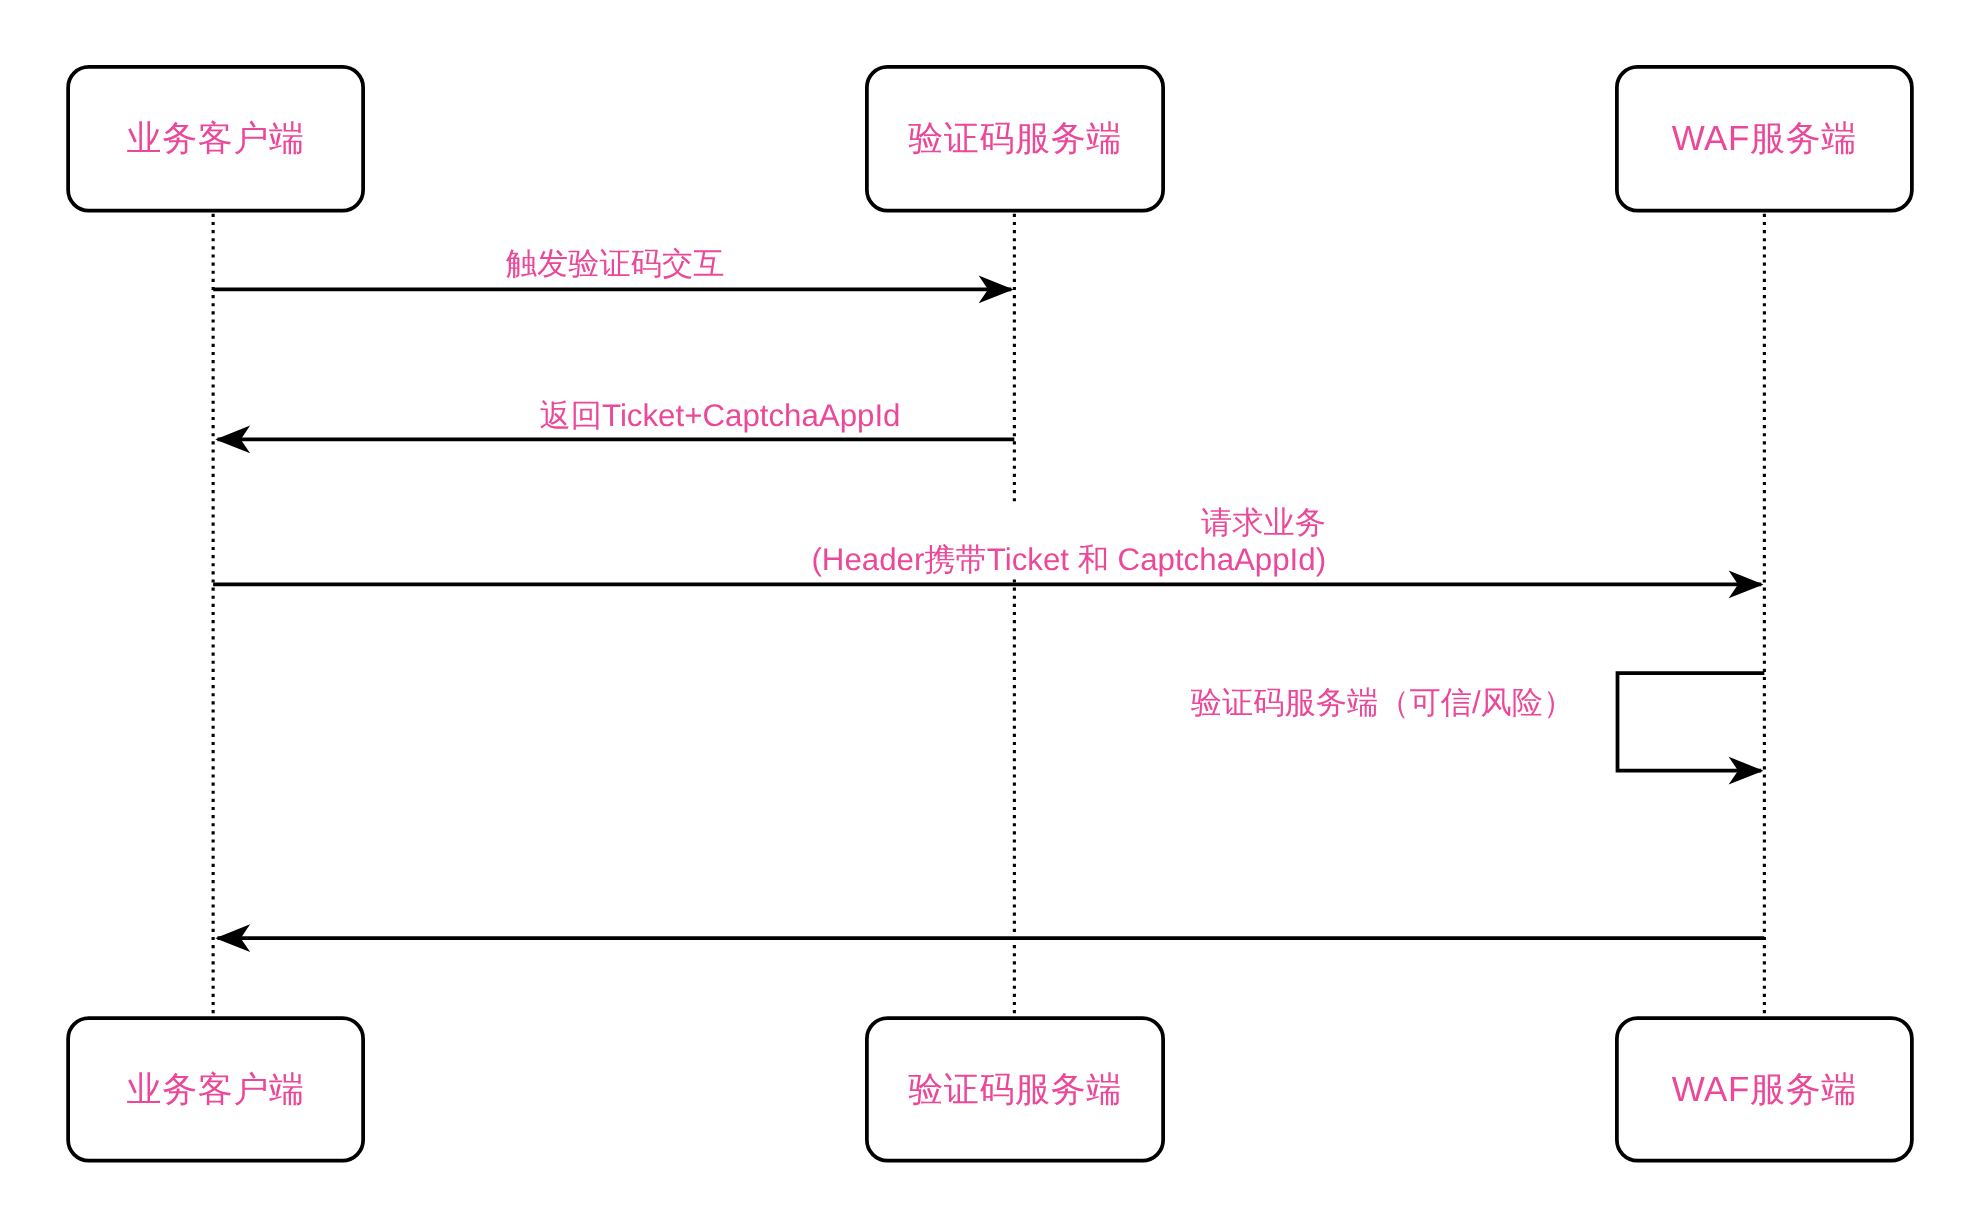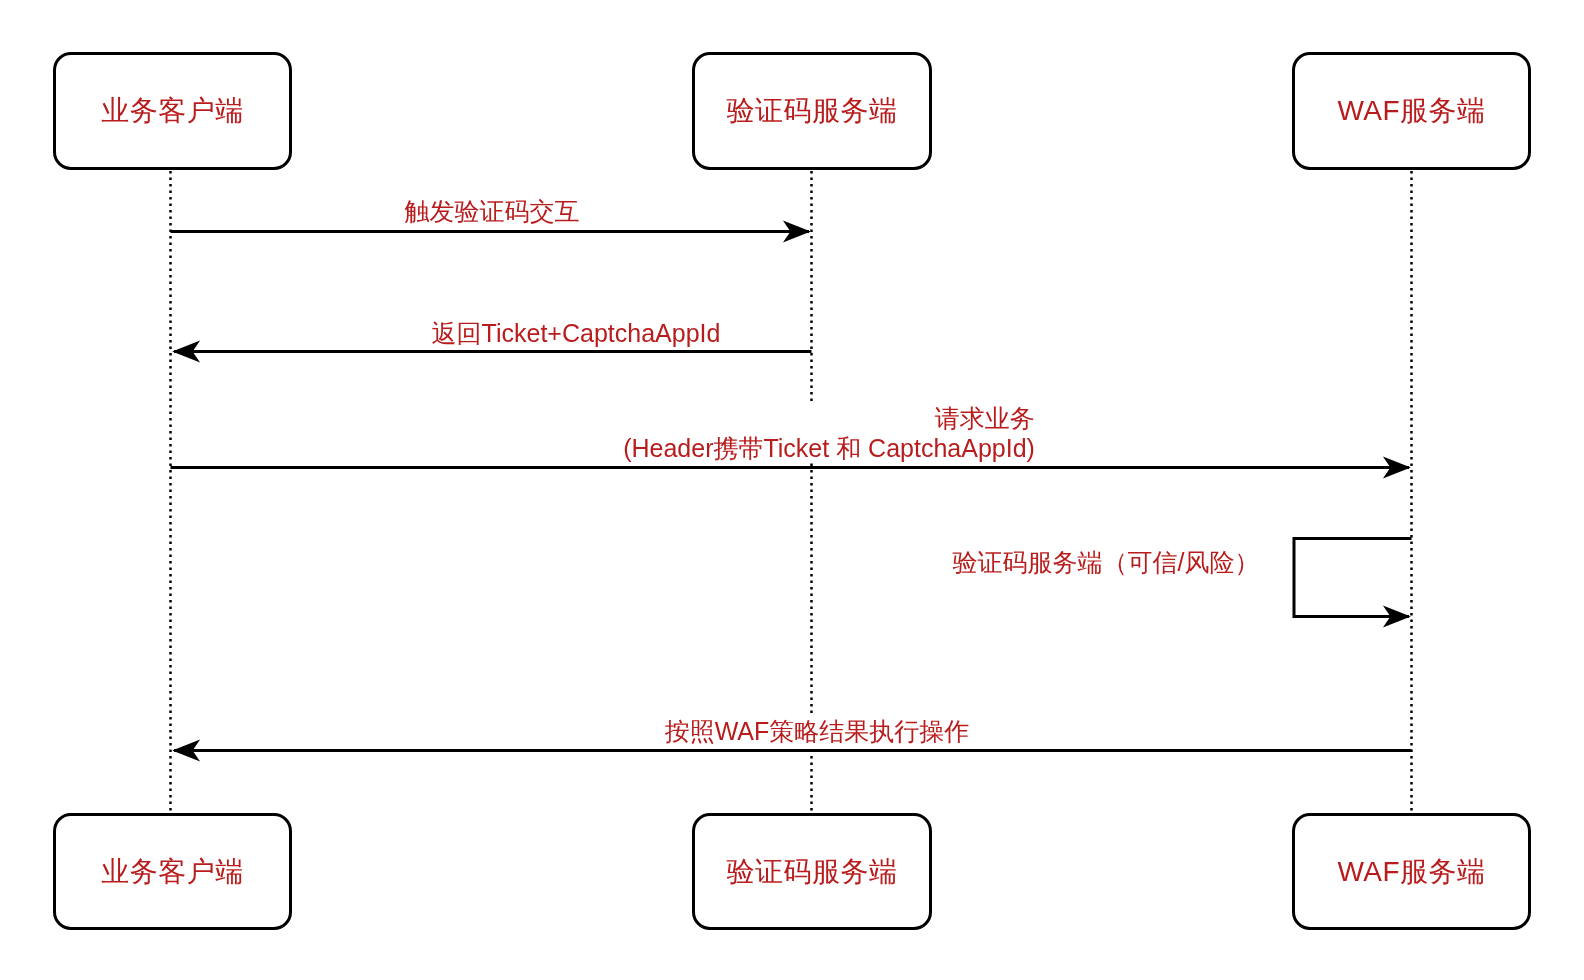--- a/index.html
+++ b/index.html
@@ -6,21 +6,21 @@
     margin: 0;
     padding: 0;
     background: #ffffff;
   }
   #canvas {
     position: relative;
     width: 1584px;
     height: 980px;
     background: #ffffff;
     font-family: "Liberation Sans", sans-serif;
-    color: #b91c1c;
+    color: #ec4899;
     overflow: hidden;
   }
   #connector-layer {
     position: absolute;
     left: 0;
     top: 0;
     width: 1584px;
     height: 980px;
   }
   .actor-box {
@@ -90,26 +90,23 @@
   </div>
 
   <div class="msg-label" style="left:492px; top:196px;">
     <div>触发验证码交互</div>
   </div>
 
   <div class="msg-label" style="left:538px; top:318px;margin-left:38px;">
     <div>返回Ticket+CaptchaAppId</div>
   </div>
 
-  <div class="msg-label" style="left:829px; top:403px;">
+  <div class="msg-label" style="left:855px; top:403px;">
     <div>请求业务</div>
     <div>(Header携带Ticket 和 CaptchaAppId)</div>
   </div>
 
   <div class="msg-label" style="left:1106px; top:547px;">
     <div>验证码服务端（可信/风险）</div>
   </div>
 
-  <div class="msg-label" style="left:817px; top:716px;">
-    <div>按照WAF策略结果执行操作</div>
-  </div>
 
 </div>
 
 </body></html>

